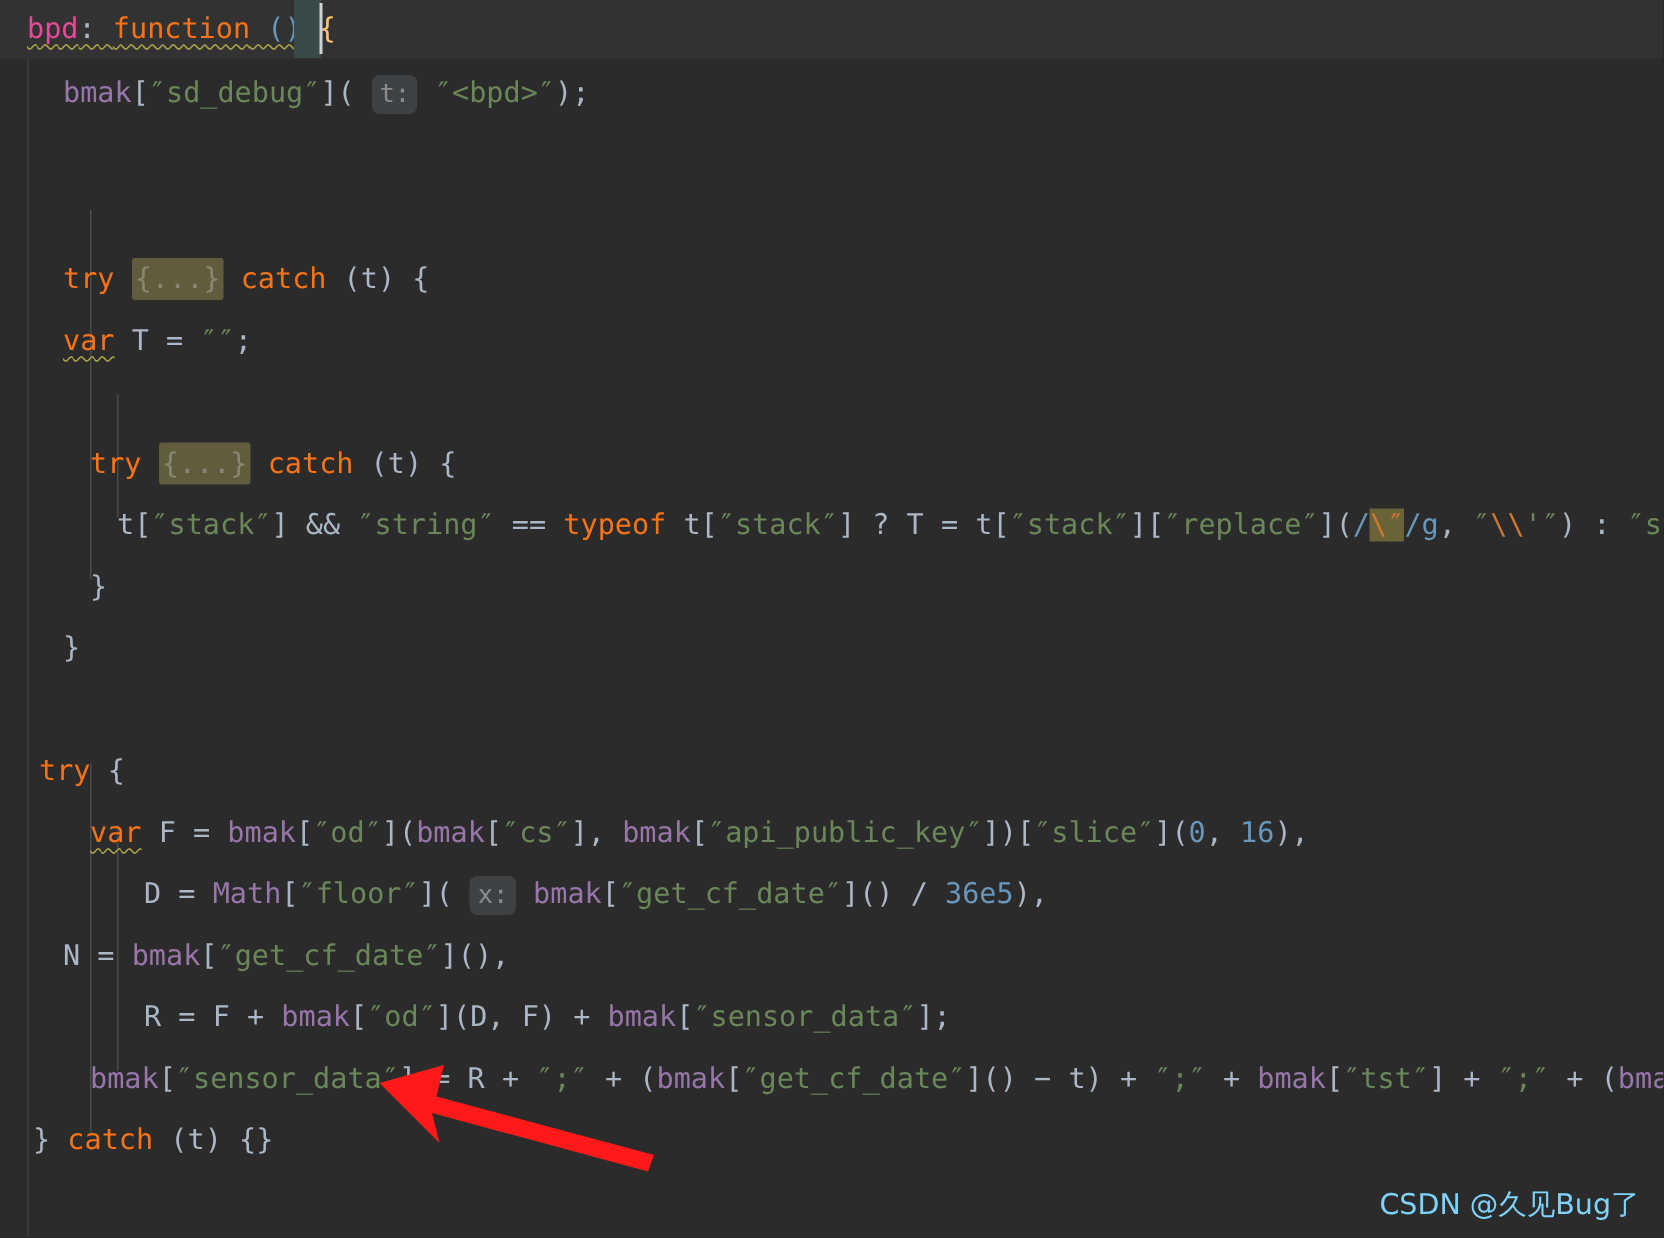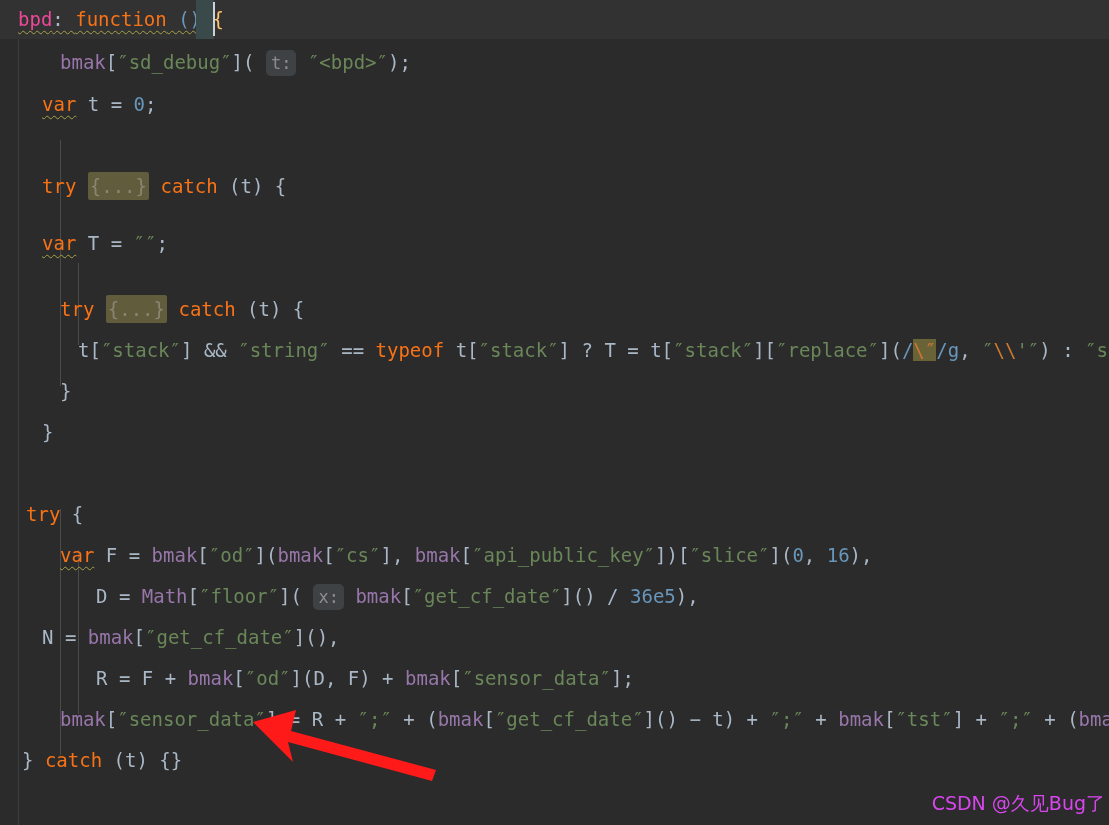--- a/index.html
+++ b/index.html
@@ -142,23 +142,23 @@
     left: 0; top: 0;
     width: 1109px;
     height: 825px;
     z-index: 40;
     pointer-events: none;
   }
 
   
   #watermark {
     position: absolute;
-    right: 4px;
+    right: 16px;
     bottom: 10px;
-    color: #d946ef;
+    color: #7dd3fc;
     font-family: "DejaVu Sans", "Liberation Sans", sans-serif;
     font-size: 19px;
     line-height: 24px;
     z-index: 45;
     white-space: pre;
   }
 </style>
 </head>
 <body>
 
@@ -171,24 +171,23 @@
   </div>
 
   <div id="gutter"></div>
 
   <div class="iguide" style="left:60px; top:140px; height:246px;"></div>
   <div class="iguide" style="left:78px; top:263px; height:82px;"></div>
   <div class="iguide" style="left:60px; top:509px; height:246px;"></div>
   <div class="iguide" style="left:78px; top:550px; height:164px;"></div>
 
   <div id="code">
-      <div class="line" style="top: 3px; padding-left: 42px; margin-left: 18px;"><span class="prop">bmak</span><span class="punct">[</span><span class="str">″sd_debug″</span><span class="punct">]</span><span class="punct">(</span><span class="punct"> </span><span class="hint">t:</span><span class="punct"> </span><span class="str">″&lt;bpd&gt;″</span><span class="punct">)</span><span class="punct">;</span></div>
-      <div class="line" style="top: 45px; padding-left: 42px;"><span class="kw wavy">var</span><span class="ident"> t </span><span class="op">=</span><span class="ident"> </span><span class="num">0</span><span class="punct">;</span></div>
+      <div class="line" style="top: 3px; padding-left: 42px;"><span class="prop">bmak</span><span class="punct">[</span><span class="str">″sd_debug″</span><span class="punct">]</span><span class="punct">(</span><span class="punct"> </span><span class="hint">t:</span><span class="punct"> </span><span class="str">″&lt;bpd&gt;″</span><span class="punct">)</span><span class="punct">;</span></div>
       <div class="line" style="top: 127px; padding-left: 42px;"><span class="kw">try</span><span class="ident"> </span><span class="fold">{...}</span><span class="ident"> </span><span class="kw">catch</span><span class="ident"> (t) </span><span class="brace">{</span></div>
-      <div class="line" style="top: 184px; "><span class="kw wavy">var</span><span class="ident"> T </span><span class="op">=</span><span class="ident"> </span><span class="str">″″</span><span class="punct">;</span></div>
+      <div class="line" style="top: 168px; "><span class="kw wavy">var</span><span class="ident"> T </span><span class="op">=</span><span class="ident"> </span><span class="str">″″</span><span class="punct">;</span></div>
       <div class="line" style="top: 250px; padding-left: 60px;"><span class="kw">try</span><span class="ident"> </span><span class="fold">{...}</span><span class="ident"> </span><span class="kw">catch</span><span class="ident"> (t) </span><span class="brace">{</span></div>
       <div class="line" style="top: 291px; padding-left: 78px;"><span class="ident">t</span><span class="punct">[</span><span class="str">″stack″</span><span class="punct">]</span><span class="ident"> </span><span class="op">&amp;&amp;</span><span class="ident"> </span><span class="str">″string″</span><span class="ident"> </span><span class="op">==</span><span class="ident"> </span><span class="kw">typeof</span><span class="ident"> t</span><span class="punct">[</span><span class="str">″stack″</span><span class="punct">]</span><span class="ident"> ? T </span><span class="op">=</span><span class="ident"> t</span><span class="punct">[</span><span class="str">″stack″</span><span class="punct">]</span><span class="punct">[</span><span class="str">″replace″</span><span class="punct">]</span><span class="punct">(</span><span class="num">/</span><span class="hl-token esc">\″</span><span class="num">/g</span><span class="punct">, </span><span class="str">″</span><span class="esc">\\</span><span class="str">'″</span><span class="punct">)</span><span class="ident"> : </span><span class="str">″stri</span></div>
       <div class="line" style="top: 332px; padding-left: 60px;"><span class="brace">}</span></div>
       <div class="line" style="top: 373px; padding-left: 42px;"><span class="brace">}</span></div>
       <div class="line" style="top: 455px; padding-left: 26px;"><span class="kw">try</span><span class="ident"> </span><span class="brace">{</span></div>
       <div class="line" style="top: 496px; padding-left: 60px;"><span class="kw wavy">var</span><span class="ident"> F </span><span class="op">=</span><span class="ident"> </span><span class="prop">bmak</span><span class="punct">[</span><span class="str">″od″</span><span class="punct">]</span><span class="punct">(</span><span class="prop">bmak</span><span class="punct">[</span><span class="str">″cs″</span><span class="punct">]</span><span class="punct">, </span><span class="prop">bmak</span><span class="punct">[</span><span class="str">″api_public_key″</span><span class="punct">]</span><span class="punct">)</span><span class="punct">[</span><span class="str">″slice″</span><span class="punct">]</span><span class="punct">(</span><span class="num">0</span><span class="punct">, </span><span class="num">16</span><span class="punct">)</span><span class="punct">,</span></div>
       <div class="line" style="top: 537px; padding-left: 96px;"><span class="ident">D </span><span class="op">=</span><span class="ident"> </span><span class="prop">Math</span><span class="punct">[</span><span class="str">″floor″</span><span class="punct">]</span><span class="punct">(</span><span class="punct"> </span><span class="hint">x:</span><span class="punct"> </span><span class="prop">bmak</span><span class="punct">[</span><span class="str">″get_cf_date″</span><span class="punct">]</span><span class="punct">() </span><span class="op">/</span><span class="ident"> </span><span class="num">36e5</span><span class="punct">),</span></div>
       <div class="line" style="top: 578px; "><span class="ident">N </span><span class="op">=</span><span class="ident"> </span><span class="prop">bmak</span><span class="punct">[</span><span class="str">″get_cf_date″</span><span class="punct">]</span><span class="punct">(),</span></div>
       <div class="line" style="top: 619px; padding-left: 96px;"><span class="ident">R </span><span class="op">=</span><span class="ident"> F </span><span class="op">+</span><span class="ident"> </span><span class="prop">bmak</span><span class="punct">[</span><span class="str">″od″</span><span class="punct">]</span><span class="punct">(D, F) </span><span class="op">+</span><span class="ident"> </span><span class="prop">bmak</span><span class="punct">[</span><span class="str">″sensor_data″</span><span class="punct">]</span><span class="punct">;</span></div>
       <div class="line" style="top: 660px; padding-left: 60px;"><span class="prop">bmak</span><span class="punct">[</span><span class="str">″sensor_data″</span><span class="punct">]</span><span class="ident"> </span><span class="op">=</span><span class="ident"> R </span><span class="op">+</span><span class="ident"> </span><span class="str">″;″</span><span class="ident"> </span><span class="op">+</span><span class="ident"> </span><span class="punct">(</span><span class="prop">bmak</span><span class="punct">[</span><span class="str">″get_cf_date″</span><span class="punct">]</span><span class="punct">() </span><span class="op">−</span><span class="ident"> t) </span><span class="op">+</span><span class="ident"> </span><span class="str">″;″</span><span class="ident"> </span><span class="op">+</span><span class="ident"> </span><span class="prop">bmak</span><span class="punct">[</span><span class="str">″tst″</span><span class="punct">]</span><span class="ident"> </span><span class="op">+</span><span class="ident"> </span><span class="str">″;″</span><span class="ident"> </span><span class="op">+</span><span class="ident"> </span><span class="punct">(</span><span class="prop">bmak</span></div>

